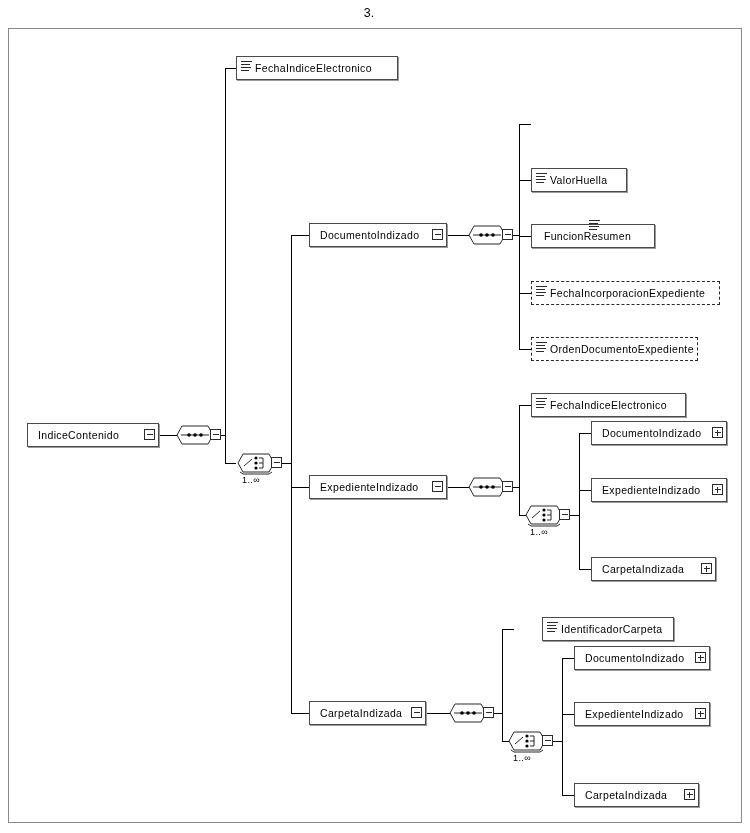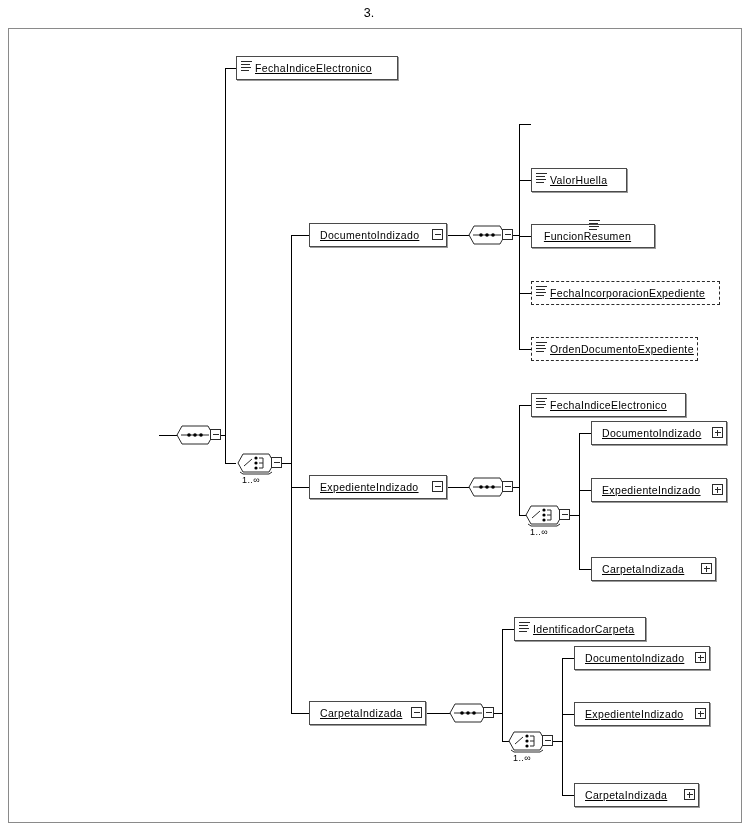--- a/index.html
+++ b/index.html
@@ -102,21 +102,20 @@
   .node .elem-icon i:nth-child(4) { top: 10px; width: 8px; }
 
   .node .node-label {
     font-size: 10.5px;
     color: #000;
     white-space: nowrap;
     letter-spacing: 0.35px;
     padding-left: 2px;
     padding-right: 12px;
     flex: 1 1 auto;
-    text-decoration: underline;
   }
   .node.has-icon .node-label { padding-left: 1px; }
   .node.no-icon .node-label { padding-left: 10px; }
 
   
   .toggle {
     position: absolute;
     width: 11px;
     height: 11px;
     box-sizing: border-box;
@@ -232,20 +231,24 @@
     <div class="conn v" style="left:493px; top:600px; height:112px;"></div>
     <div class="conn h" style="left:493px; top:600px; width:12px;"></div>
     <div class="conn h" style="left:493px; top:712px; width:12px;"></div>
 
     <div class="conn h" style="left:543px; top:712px; width:10px;"></div>
     <div class="conn v" style="left:553px; top:629px; height:137px;"></div>
     <div class="conn h" style="left:553px; top:629px; width:12px;"></div>
     <div class="conn h" style="left:553px; top:685px; width:12px;"></div>
     <div class="conn h" style="left:553px; top:766px; width:12px;"></div>
 
+    <div class="node no-icon" style="left:18px; top:394px; width:132px;">
+      <span class="node-label">IndiceContenido</span>
+      <span class="toggle inner-right"></span>
+    </div>
 
     <div class="compositor" style="left:166px; top:393px;">
       <div class="comp-shape">
         <svg width="40" height="26" viewBox="0 0 40 26">
           <path d="M2 13 L7 4 L33 4 L38 13 L33 22 L7 22 Z" fill="#fff" stroke="#2a2a2a" stroke-width="1"></path>
           <line x1="6" y1="13" x2="34" y2="13" stroke="#2a2a2a" stroke-width="1"></line>
           <circle cx="14" cy="13" r="1.8" fill="#000"></circle>
           <circle cx="20" cy="13" r="1.8" fill="#000"></circle>
           <circle cx="26" cy="13" r="1.8" fill="#000"></circle>
         </svg>
@@ -408,21 +411,21 @@
           <path d="M2 13 L7 4 L33 4 L38 13 L33 22 L7 22 Z" fill="#fff" stroke="#2a2a2a" stroke-width="1"></path>
           <line x1="6" y1="13" x2="34" y2="13" stroke="#2a2a2a" stroke-width="1"></line>
           <circle cx="14" cy="13" r="1.8" fill="#000"></circle>
           <circle cx="20" cy="13" r="1.8" fill="#000"></circle>
           <circle cx="26" cy="13" r="1.8" fill="#000"></circle>
         </svg>
       </div>
       <span class="comp-toggle"></span>
     </div>
 
-    <div class="node has-icon" style="left:505px; top:588px; width:132px;">
+    <div class="node has-icon" style="left:533px; top:588px; width:132px;">
       <span class="elem-icon">
           <i></i>
           <i></i>
           <i></i>
           <i></i>
         </span>
       <span class="node-label">IdentificadorCarpeta</span>
     </div>
 
     <div class="compositor" style="left:498px; top:699px;">

